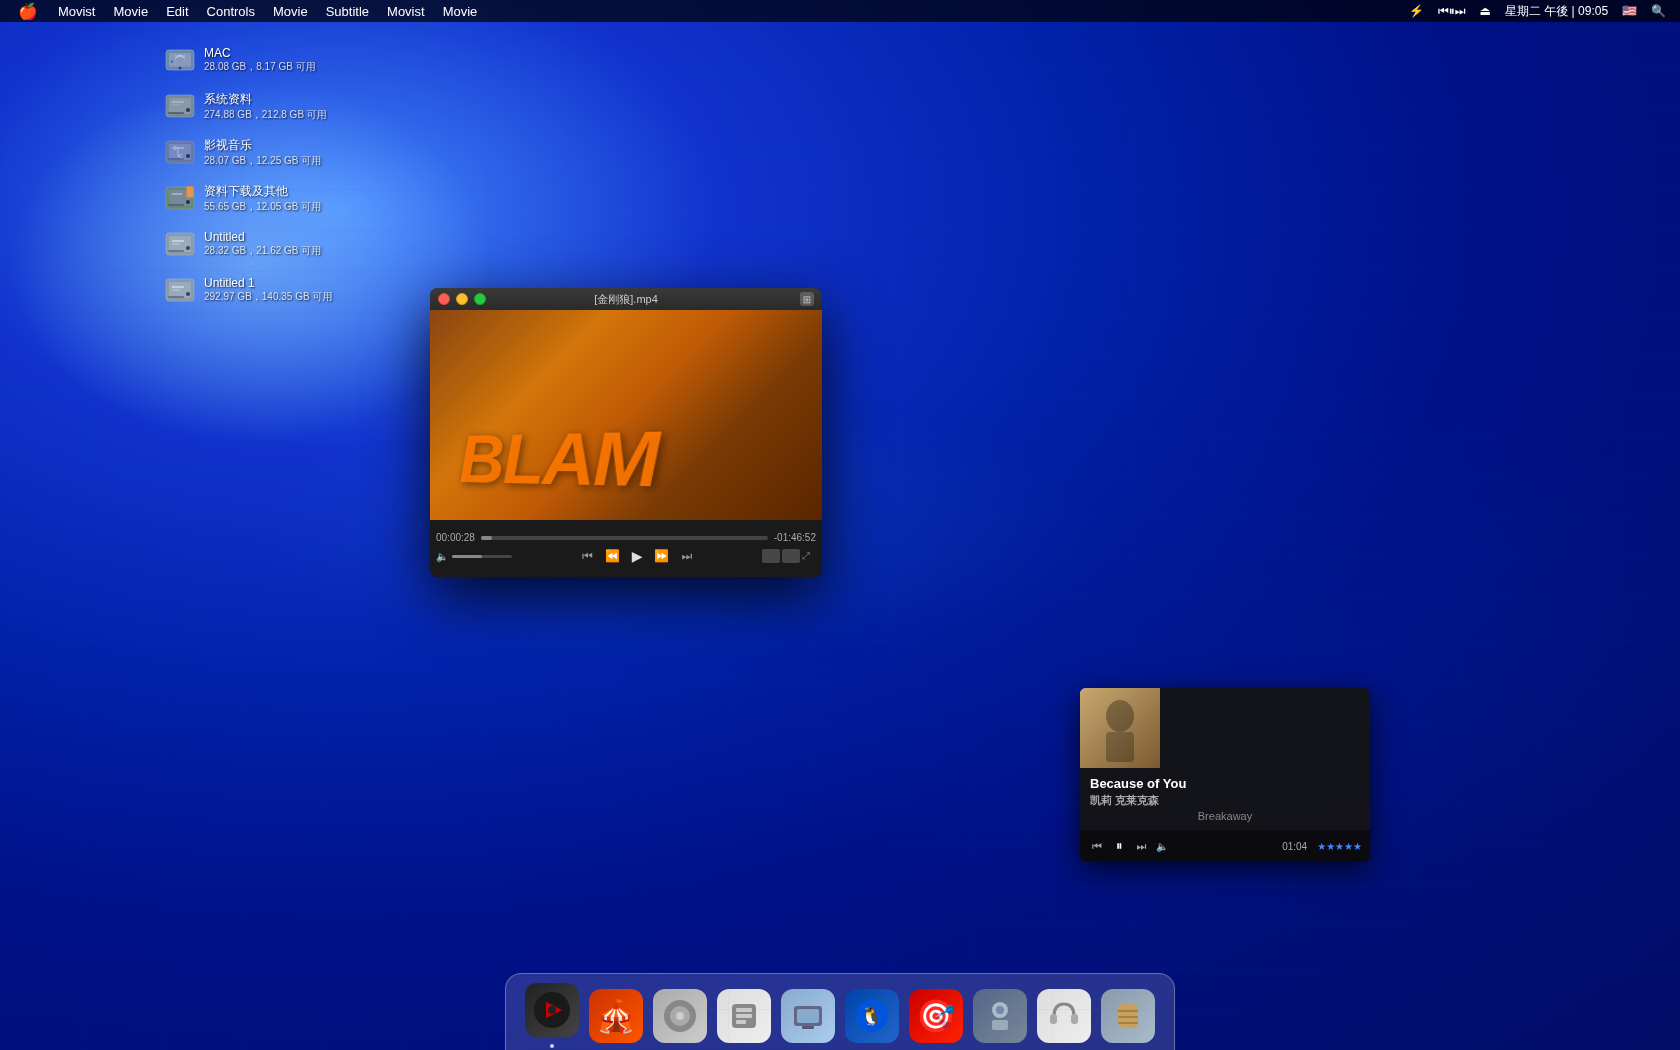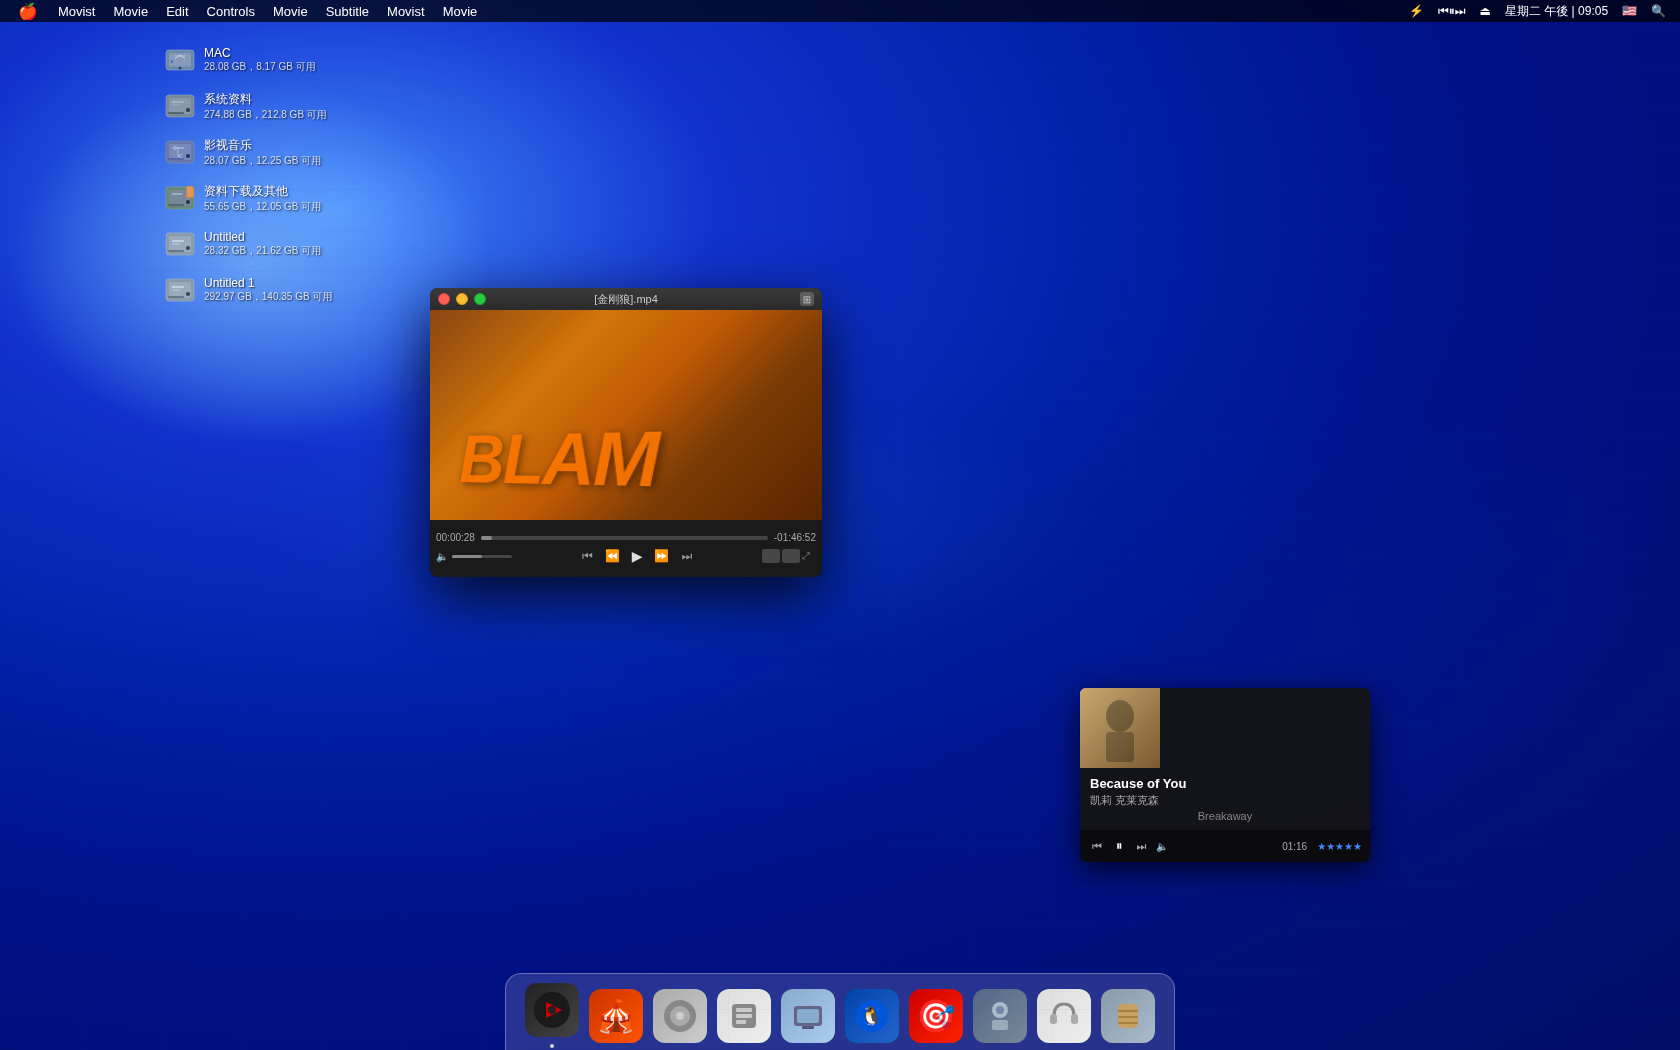--- a/index.html
+++ b/index.html
@@ -342,20 +342,21 @@
       gap: 2px;
     }
     .music-title {
       color: white;
       font-size: 13px;
       font-weight: 600;
     }
     .music-subtitle {
       color: #aaa;
       font-size: 11px;
+      font-weight: bold;
     }
     .music-album {
       color: #888;
       font-size: 11px;
       text-align: center;
     }
     .music-controls-row {
       display: flex;
       align-items: center;
       gap: 6px;
@@ -653,21 +654,21 @@
           <span class="music-title">Because of You</span>
           <span class="music-subtitle">凯莉 克莱克森</span>
           <span class="music-album">Breakaway</span>
         </div>
       </div>
       <div class="music-controls-row">
         <button class="m-ctrl-btn">⏮</button>
         <button class="m-ctrl-btn m-ctrl-play">⏸</button>
         <button class="m-ctrl-btn">⏭</button>
         <span class="m-vol-icon">🔈</span>
-        <span class="m-time">01:16</span>
+        <span class="m-time">01:04</span>
         <span class="m-stars">★★★★★</span>
       </div>
     </div>
   </div>
 
   <div class="dock">
 
     <div class="dock-item">
       <div class="dock-icon">
         <div class="dock-icon-shape" style="background:linear-gradient(135deg,#222,#444);">

